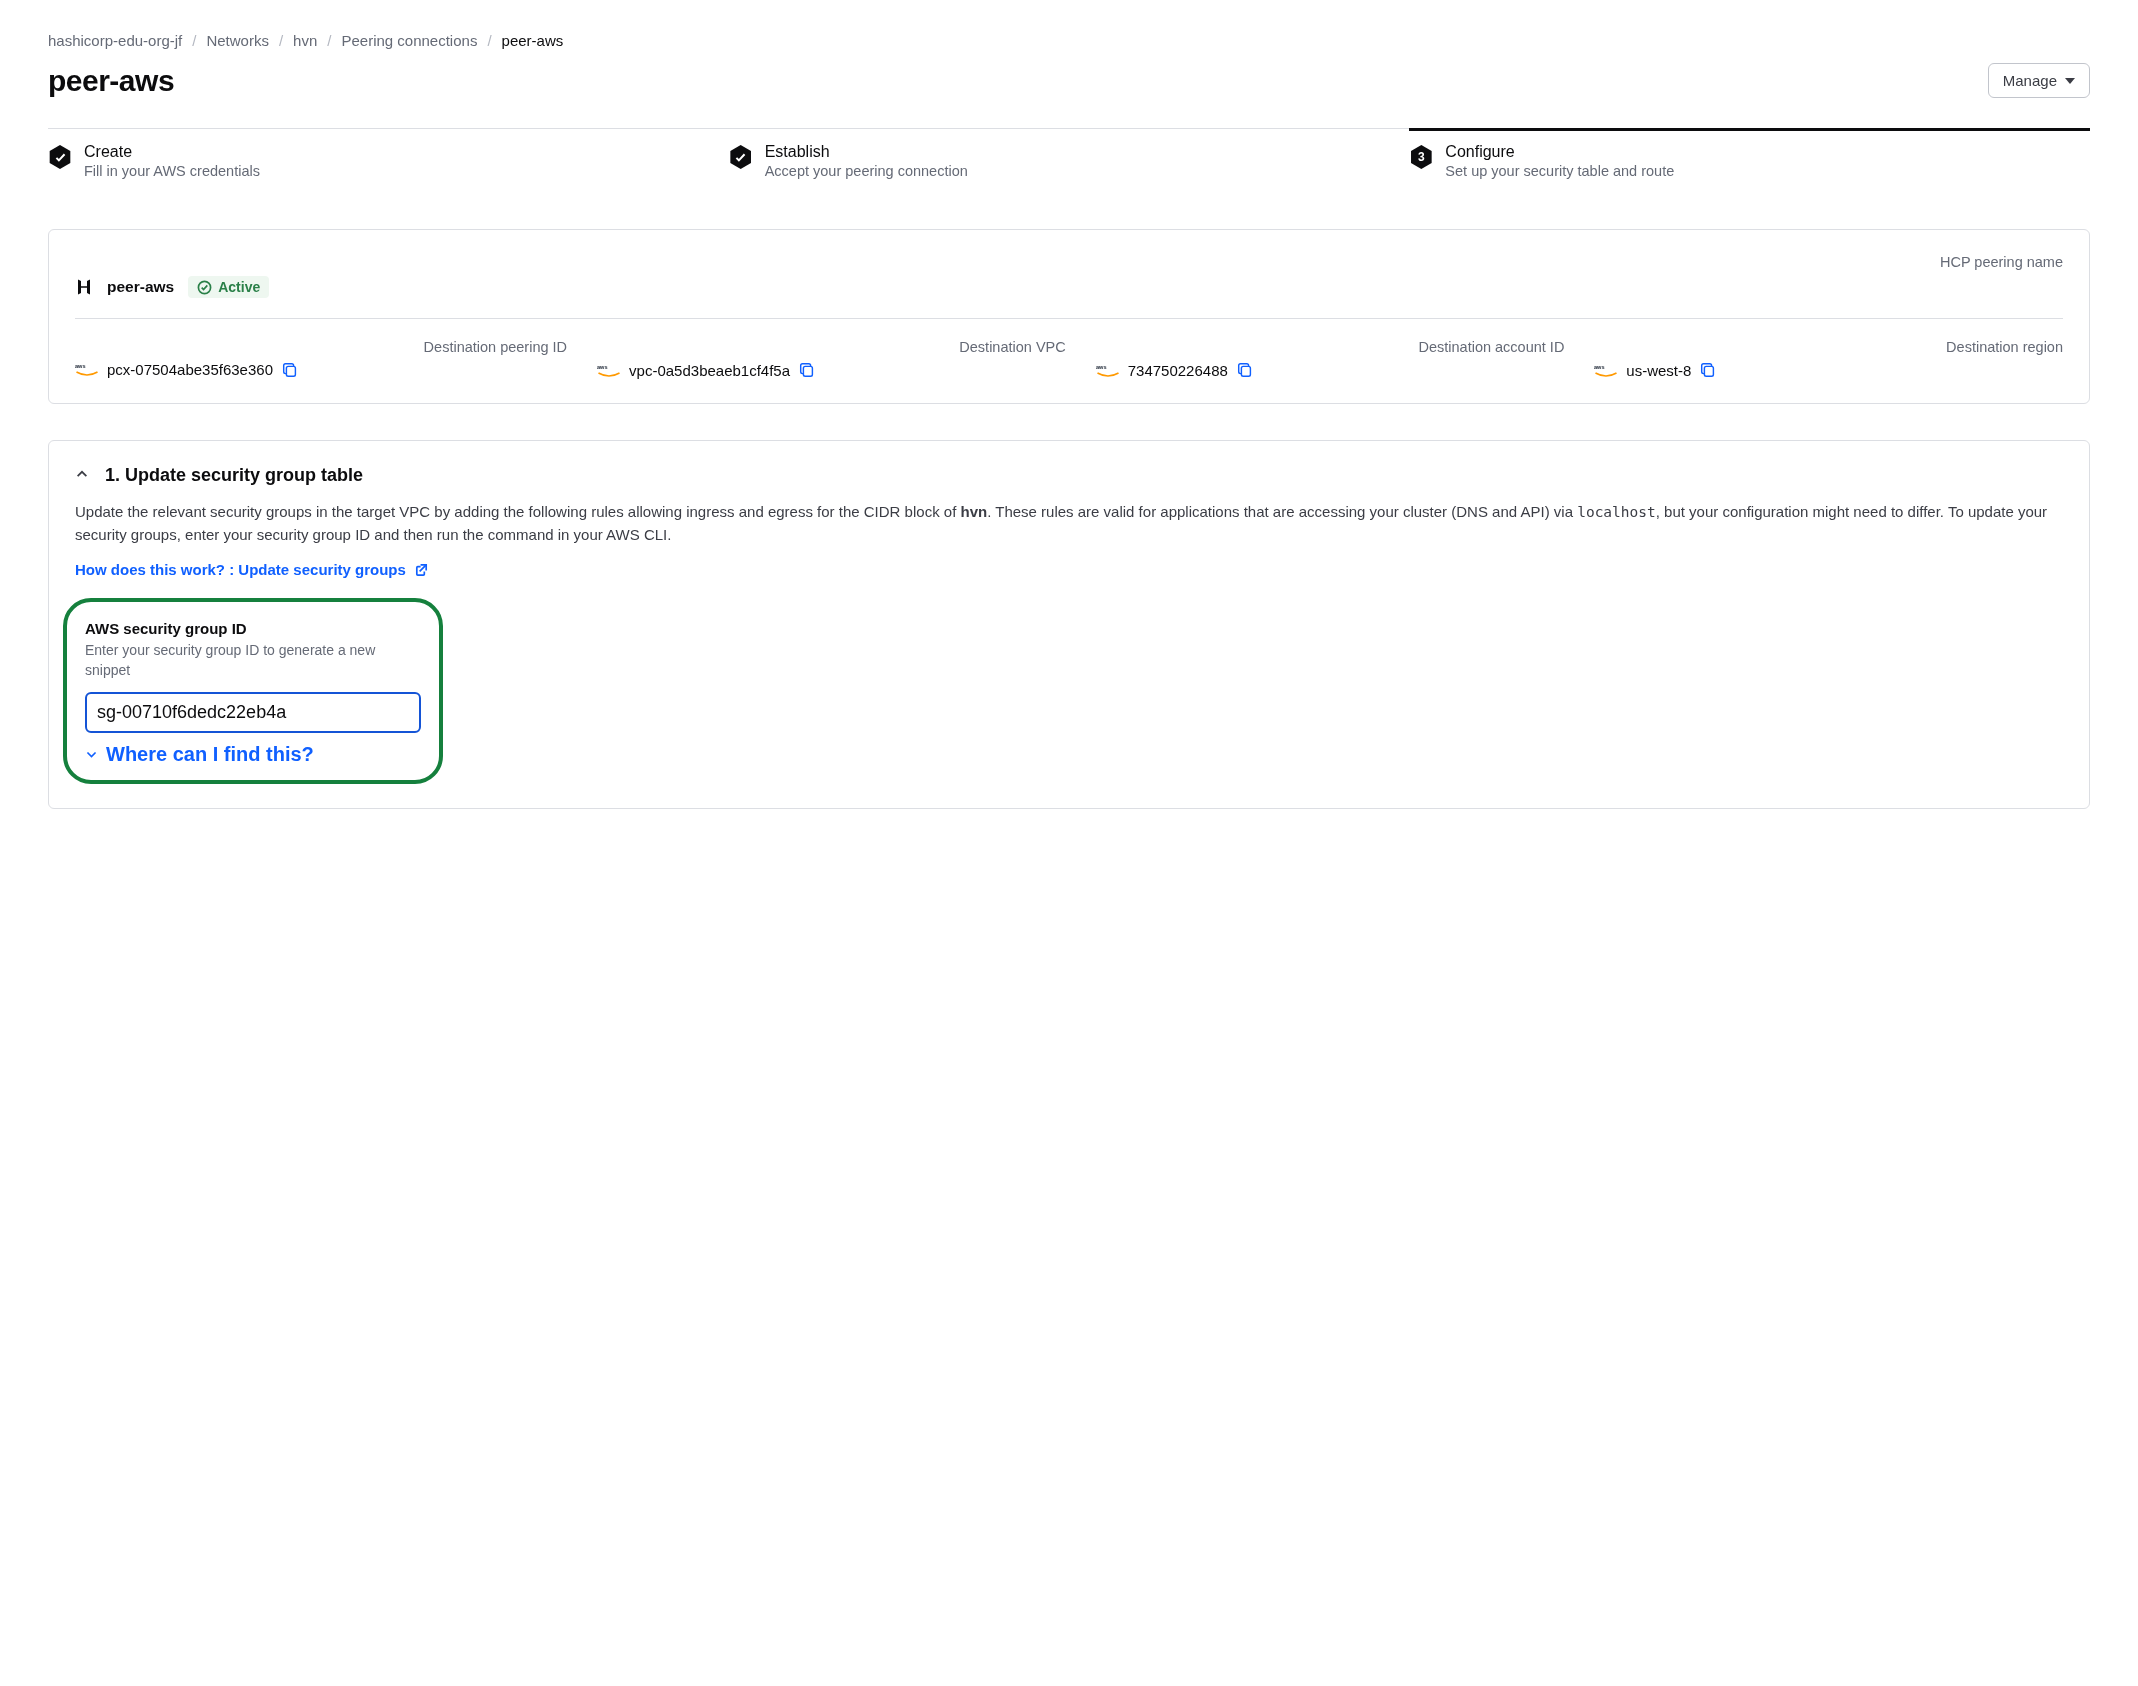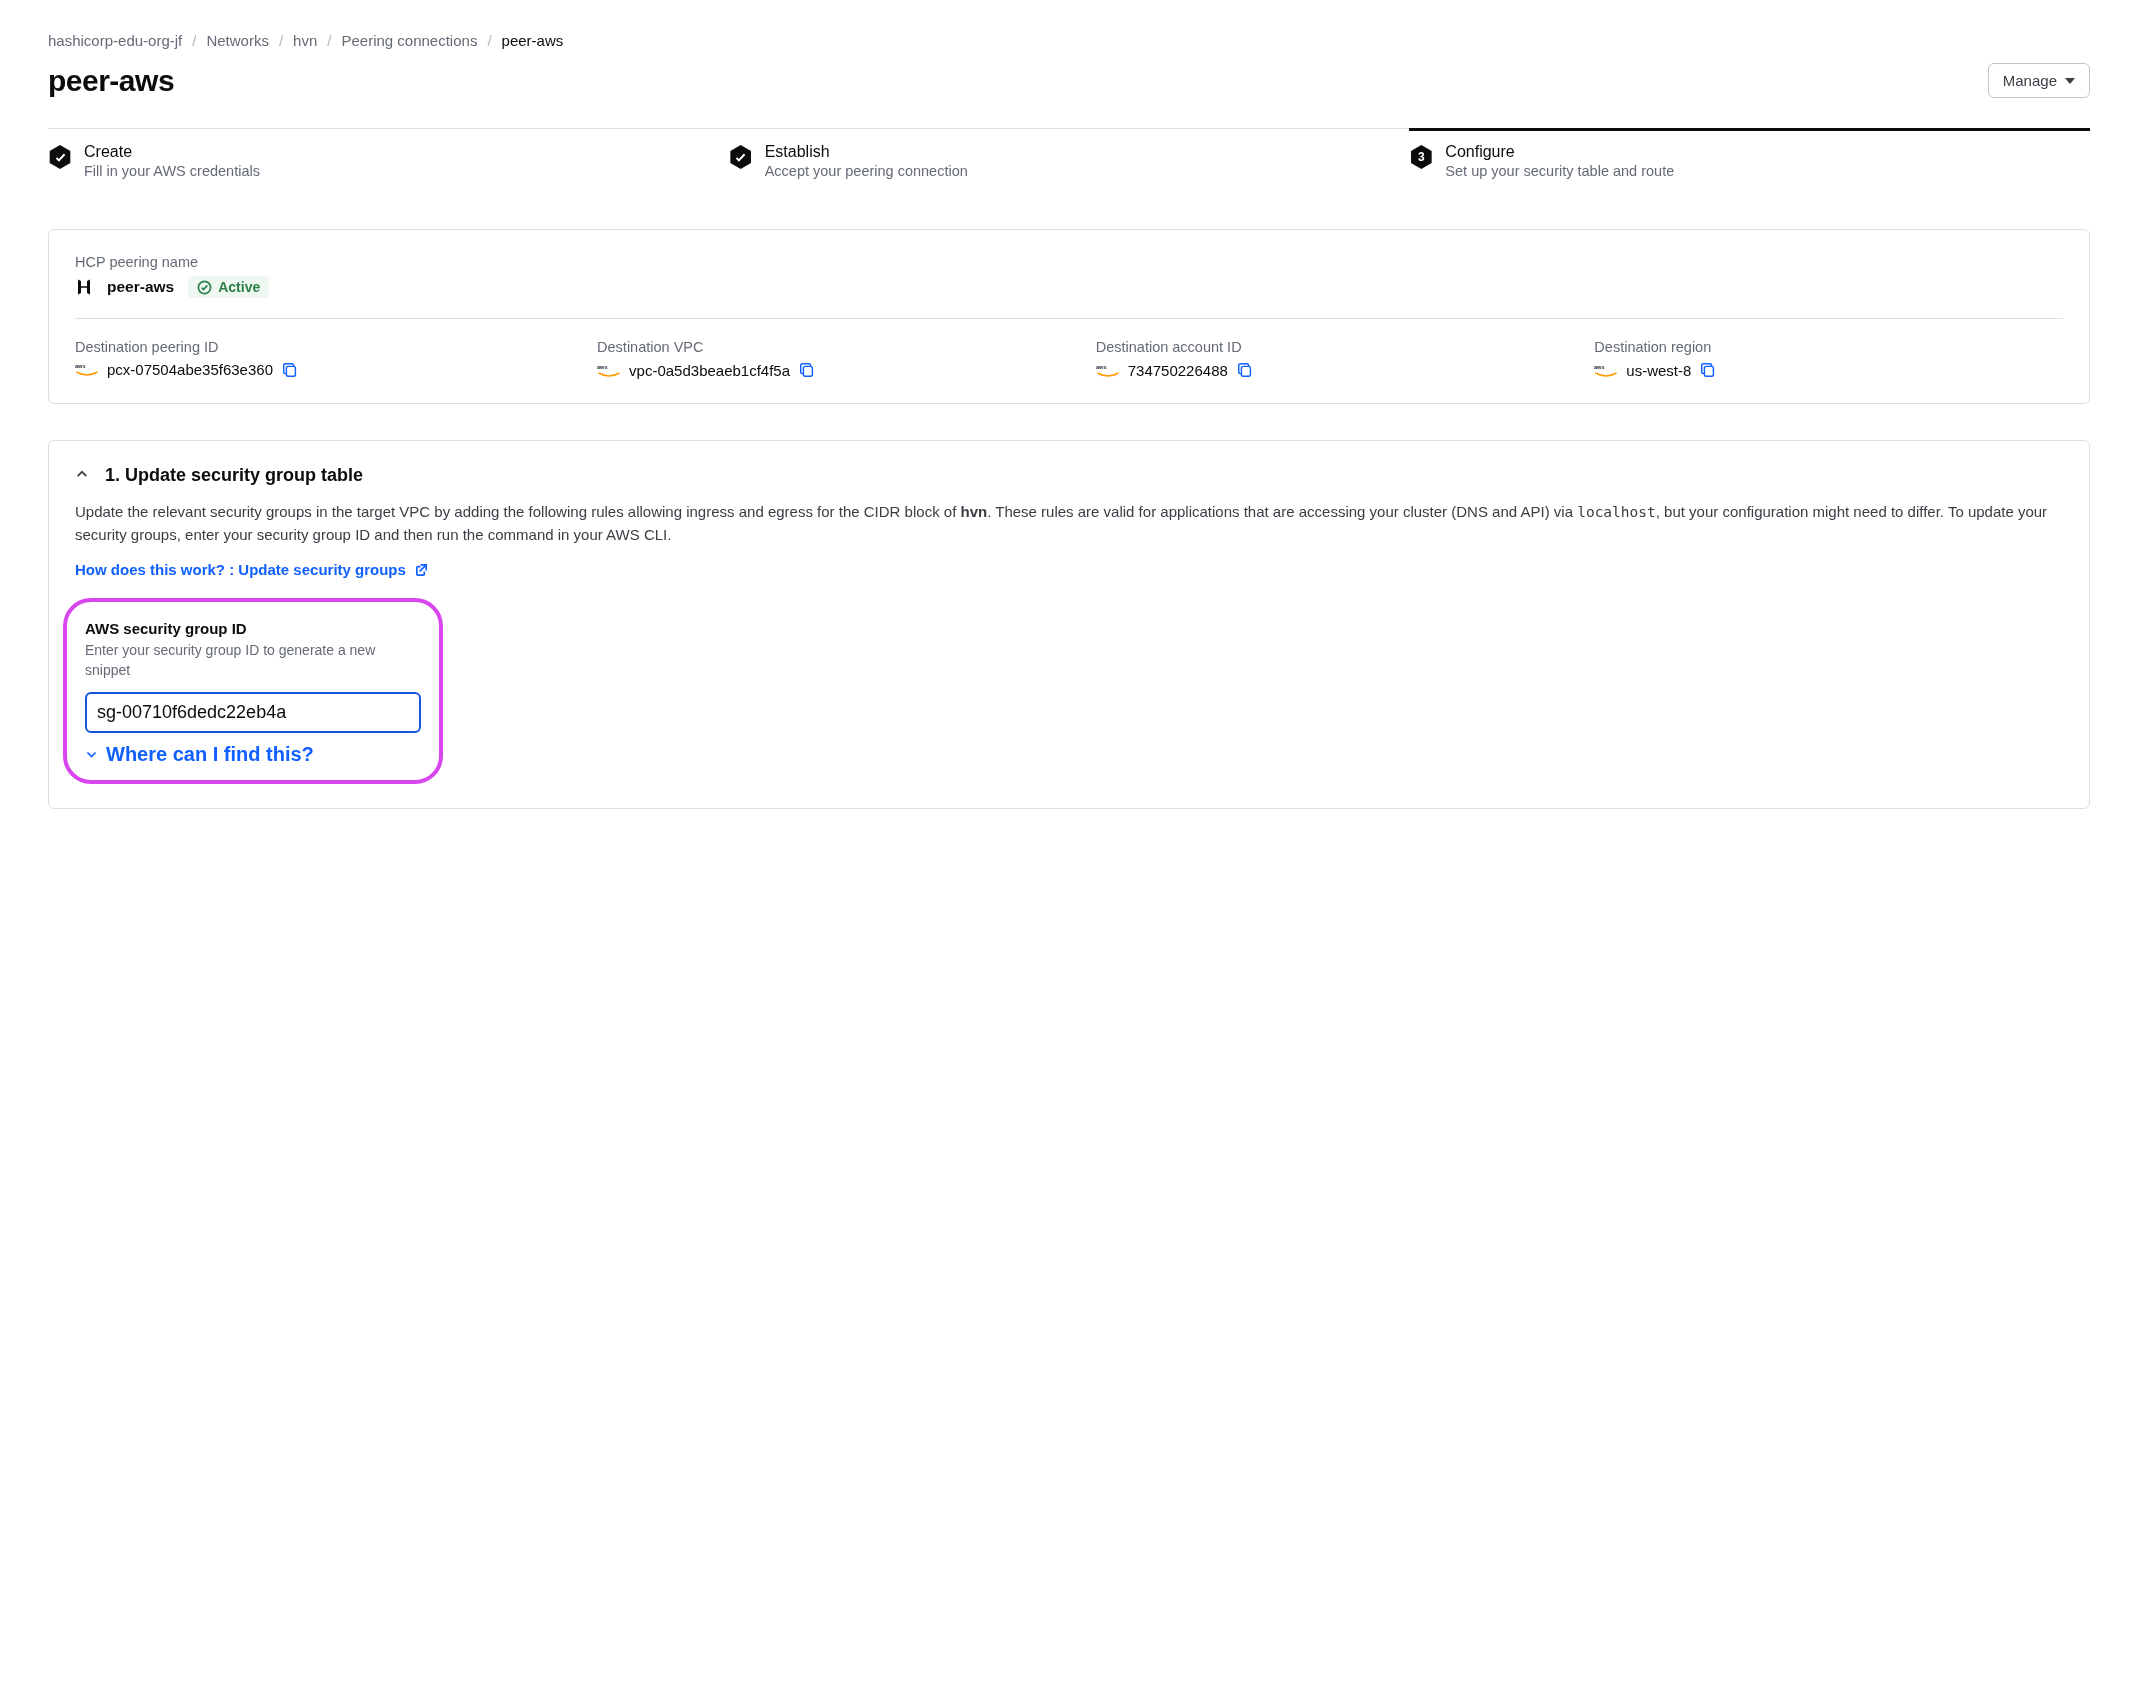--- a/index.html
+++ b/index.html
@@ -69,20 +69,21 @@
   .hex svg { width: 13px; height: 13px; }
   .step-text .step-title { font-weight: 500; font-size: 16px; color: #0c0c0e; margin-bottom: 2px; }
   .step-text .step-sub { color: #656a76; font-size: 14.5px; }
 
   
   .card {
     border: 1px solid #dcdee3;
     border-radius: 6px;
     padding: 24px 26px;
     margin-bottom: 36px;
+    text-align: right;
   }
   .card-label { color: #656a76; font-size: 14.5px; margin-bottom: 6px; }
   .peer-row { display: flex; align-items: center; gap: 14px; }
   .hashi-icon { width: 18px; height: 18px; }
   .peer-name { font-weight: 600; font-size: 15.5px; }
   .status-badge {
     display: inline-flex; align-items: center; gap: 6px;
     background: #eef7f0; color: #2a8048;
     border-radius: 4px; padding: 3px 9px;
     font-weight: 600; font-size: 14px;
@@ -115,21 +116,21 @@
   .section-chevron svg { width:14px; height:14px; stroke:#3b3d45; stroke-width:2; }
   .section-title { font-size: 18px; font-weight: 700; }
   .section-body { color: #3b3d45; font-size: 15px; line-height: 1.55; margin-bottom: 14px; }
   .section-body b { font-weight: 700; }
   .section-body code { font-family: ui-monospace, SFMono-Regular, Menlo, monospace; font-size: 14.5px; }
   .help-link { color: #1060ff; font-weight: 600; font-size: 15px; text-decoration: none; display:inline-flex; align-items:center; gap:8px; margin-bottom: 20px; }
   .ext-icon { width:15px; height:15px; }
 
   
   .highlight-box {
-    border: 4px solid #d946ef;
+    border: 4px solid #15803d;
     border-radius: 28px;
     padding: 18px 18px 14px 18px;
     margin: 0 -12px 24px -12px;
     width: 380px;
   }
   .field-label { font-weight: 700; font-size: 15px; margin-bottom: 3px; }
   .field-help { color: #656a76; font-size: 14px; line-height:1.45; margin-bottom: 12px; }
   .field-input {
     width: 100%;
     border: 2px solid #1454d6;

